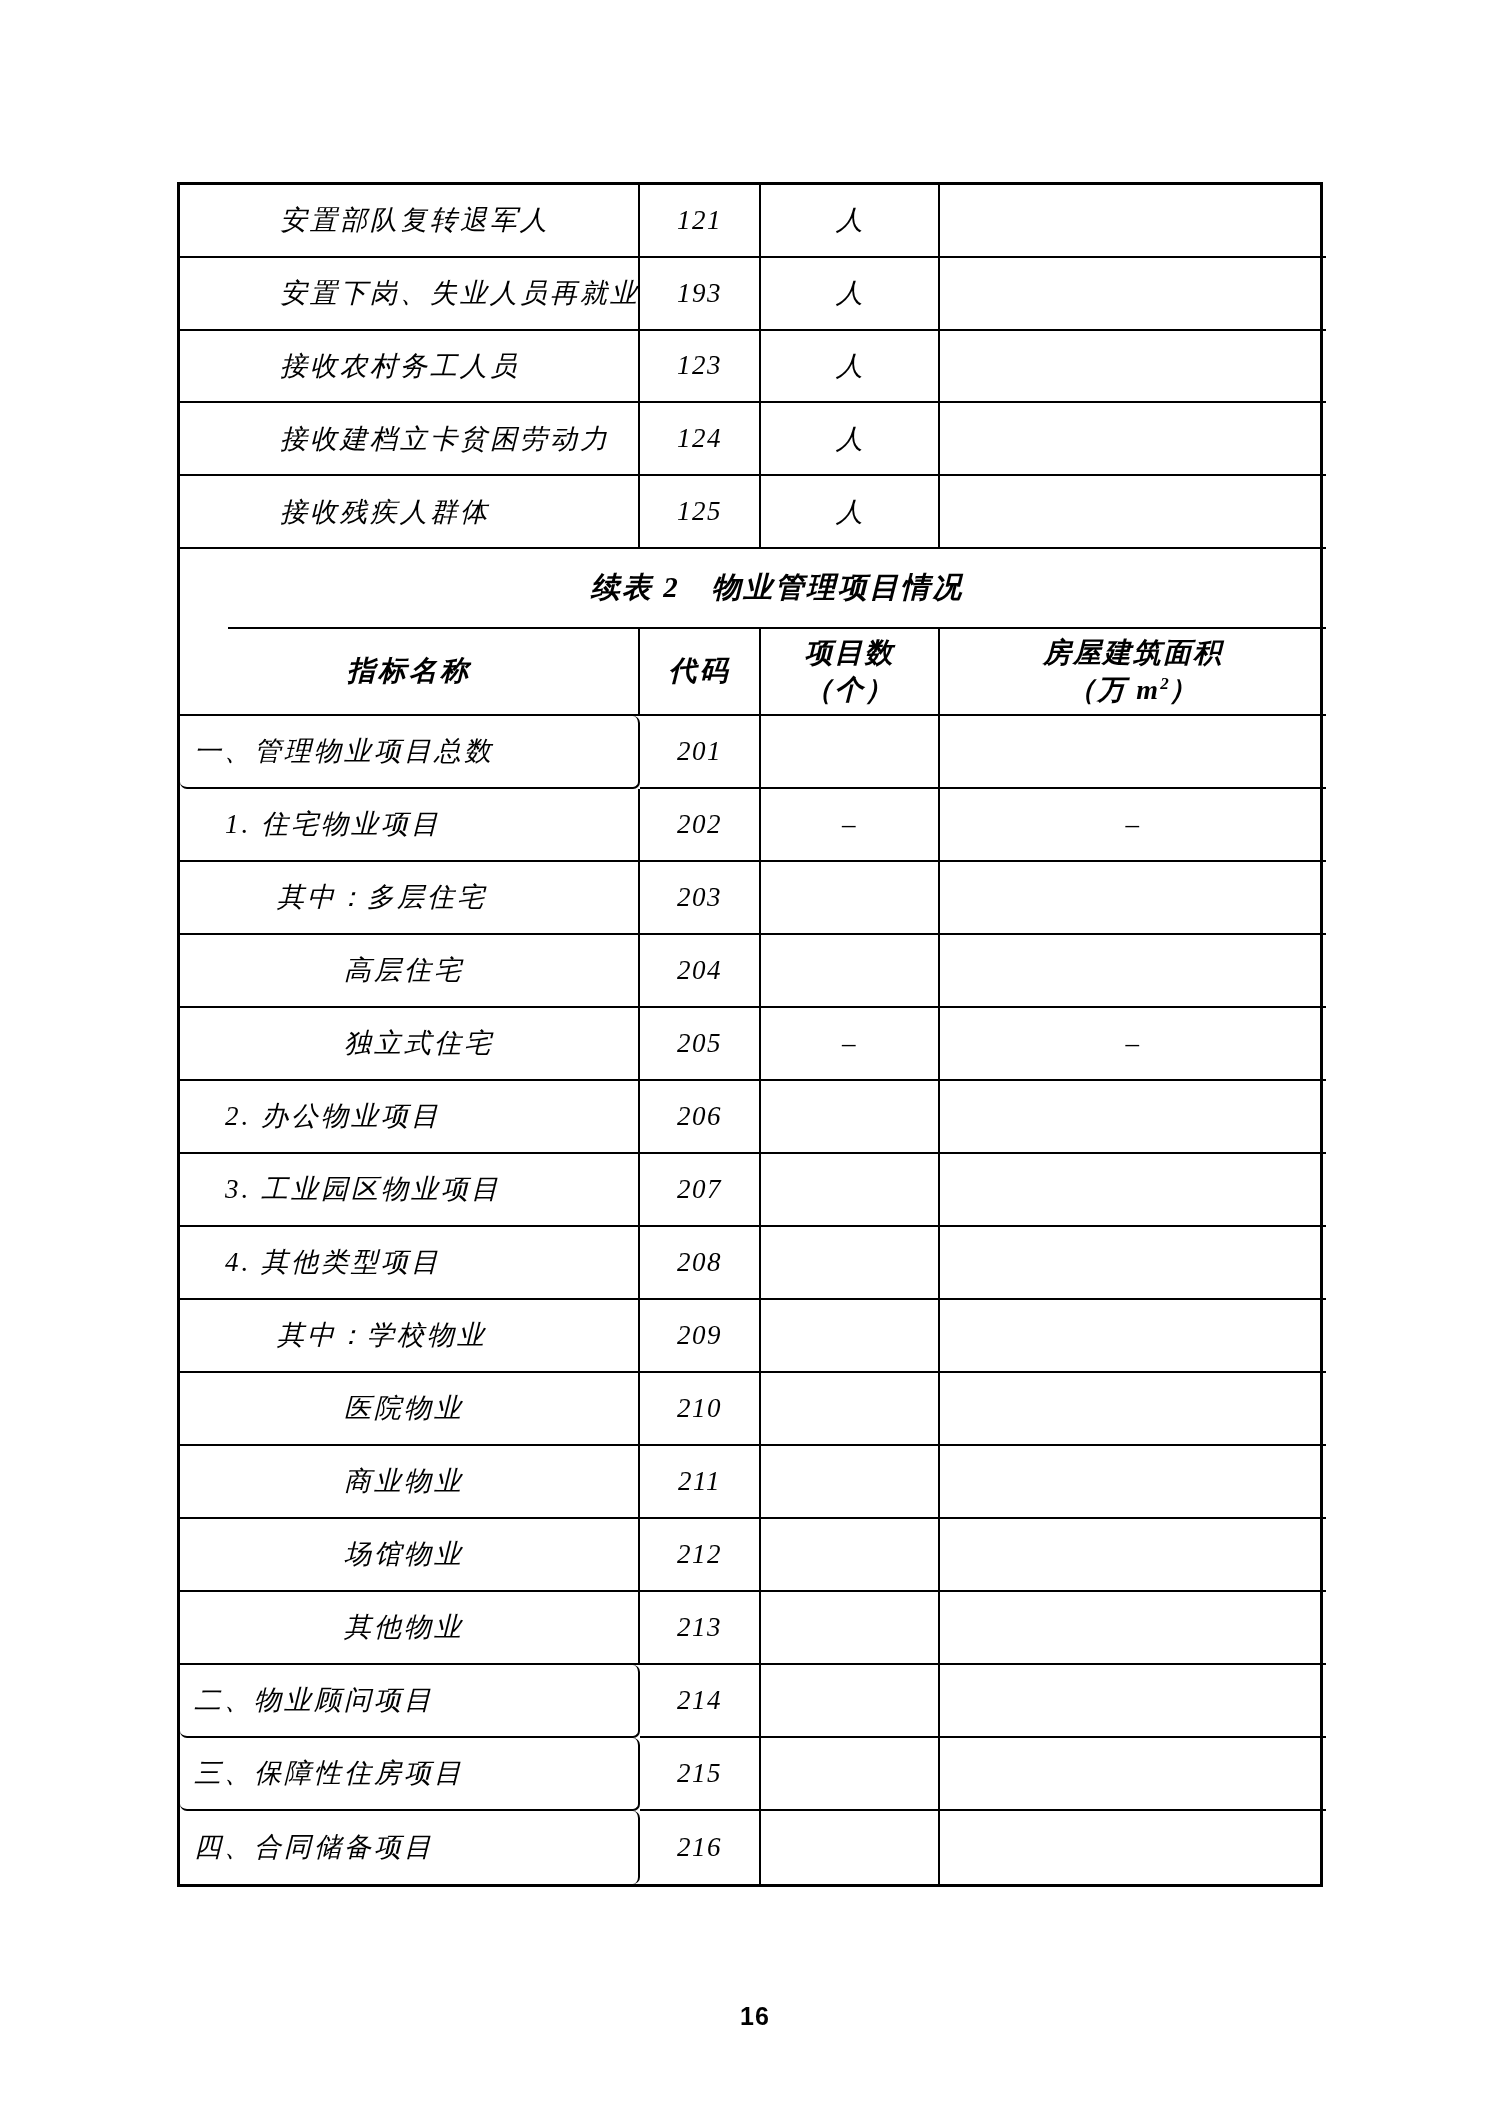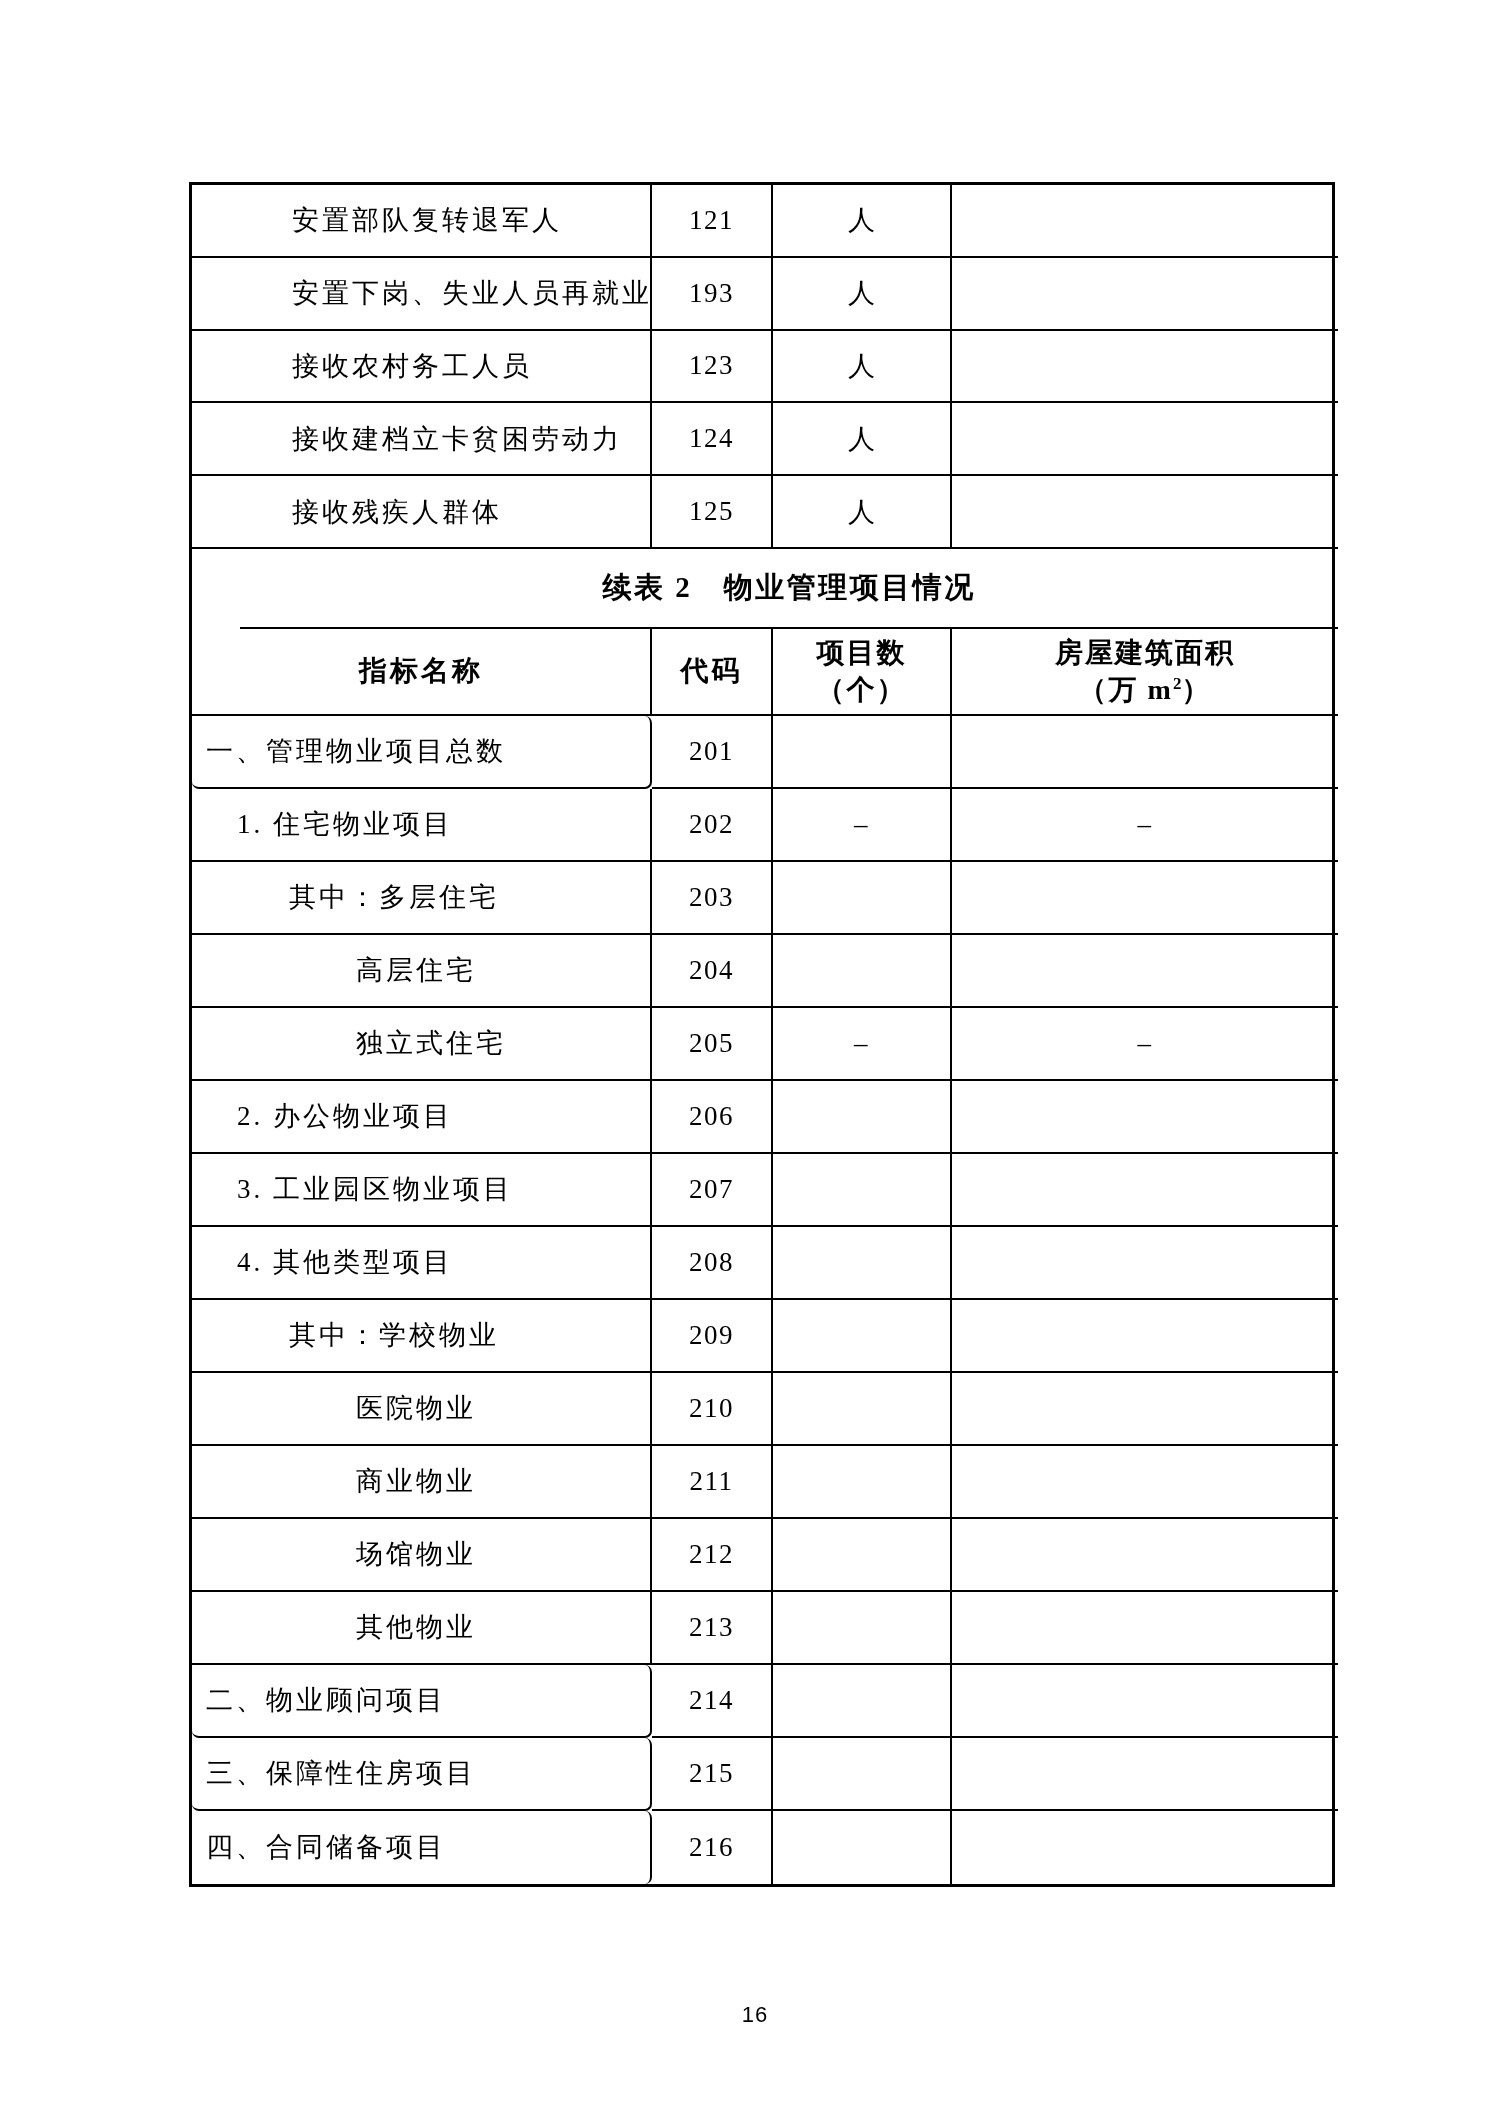--- a/index.html
+++ b/index.html
@@ -3,25 +3,26 @@
 <meta charset="utf-8">
 <style>
   * { margin:0; padding:0; box-sizing:border-box; }
   html,body { background:#ffffff; }
   .page {
     position:relative; width:1500px; height:2121px; background:#ffffff;
     font-family:"Liberation Serif","DejaVu Serif",serif; color:#000000;
     overflow:hidden;
   }
   .doc-table {
-    position:absolute; left:189px; top:182px; width:1146px;
+    position:absolute; left:177px; top:182px; width:1146px;
     display:grid;
     grid-template-columns:460px 121px 179px 386px;
     grid-template-rows:repeat(5, 72.8px) 80px 87px repeat(16, 73px);
     border:3px solid #000;
+    font-style:italic;
   }
   .cell {
     border-right:2px solid #000; border-bottom:2px solid #000;
     display:flex; align-items:center; justify-content:center;
     font-size:27px; letter-spacing:1.5px; white-space:nowrap;
     overflow:visible;
   }
   .cell.last-col { border-right:none; }
   .cell.last-row { border-bottom:none; }
   .name { justify-content:flex-start; letter-spacing:3px; }
@@ -40,21 +41,21 @@
   .hdr { font-weight:bold; font-size:28px; letter-spacing:3px; }
   .hdr2 {
     font-weight:bold; font-size:28px; letter-spacing:2px;
     flex-direction:column; line-height:37px;
   }
   .hdr2 .line { display:block; }
   sup.sq { font-size:17px; line-height:0; vertical-align:super; letter-spacing:0; }
   .page-number {
     position:absolute; left:10px; right:0; top:2002px; text-align:center;
     font-family:"Liberation Sans","DejaVu Sans",sans-serif;
-    font-size:22px; letter-spacing:1px;
+    font-size:25px; letter-spacing:1px;font-weight:bold;
   }
 </style>
 </head>
 <body>
 
 <div class="page">
   <div class="doc-table">
 
     <div class="cell name ind-top">安置部队复转退军人</div>
     <div class="cell">121</div>

